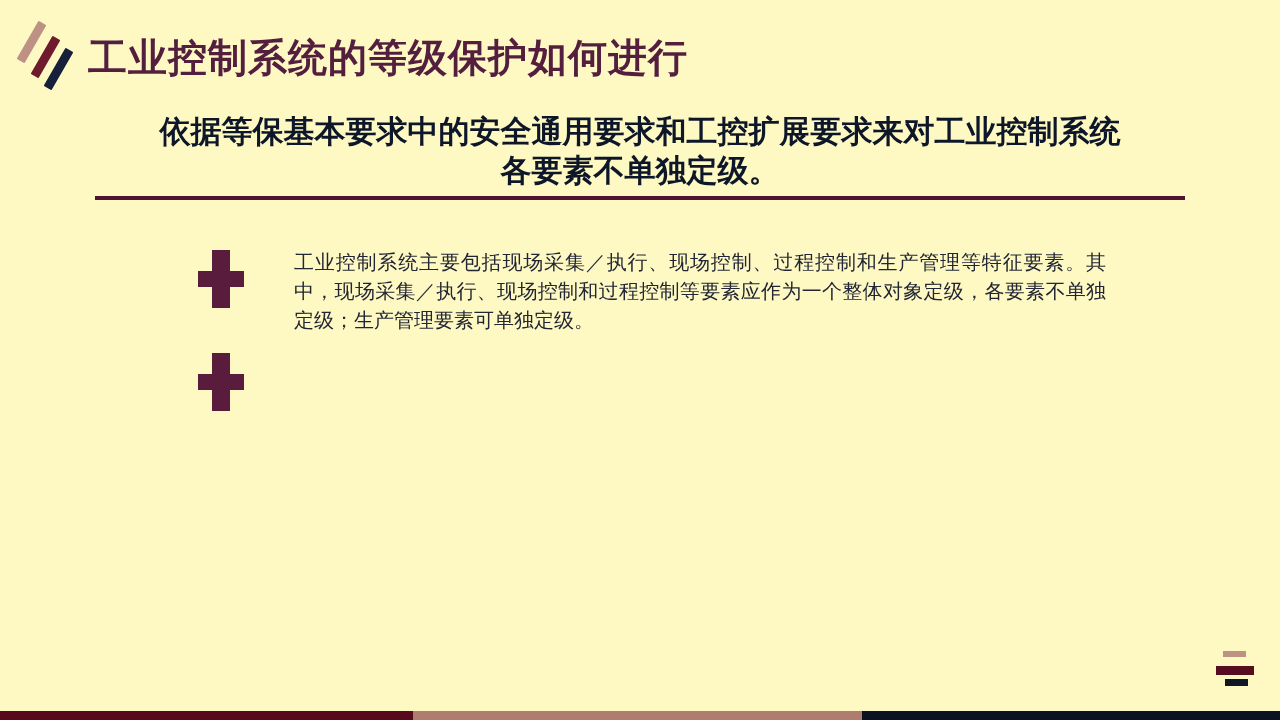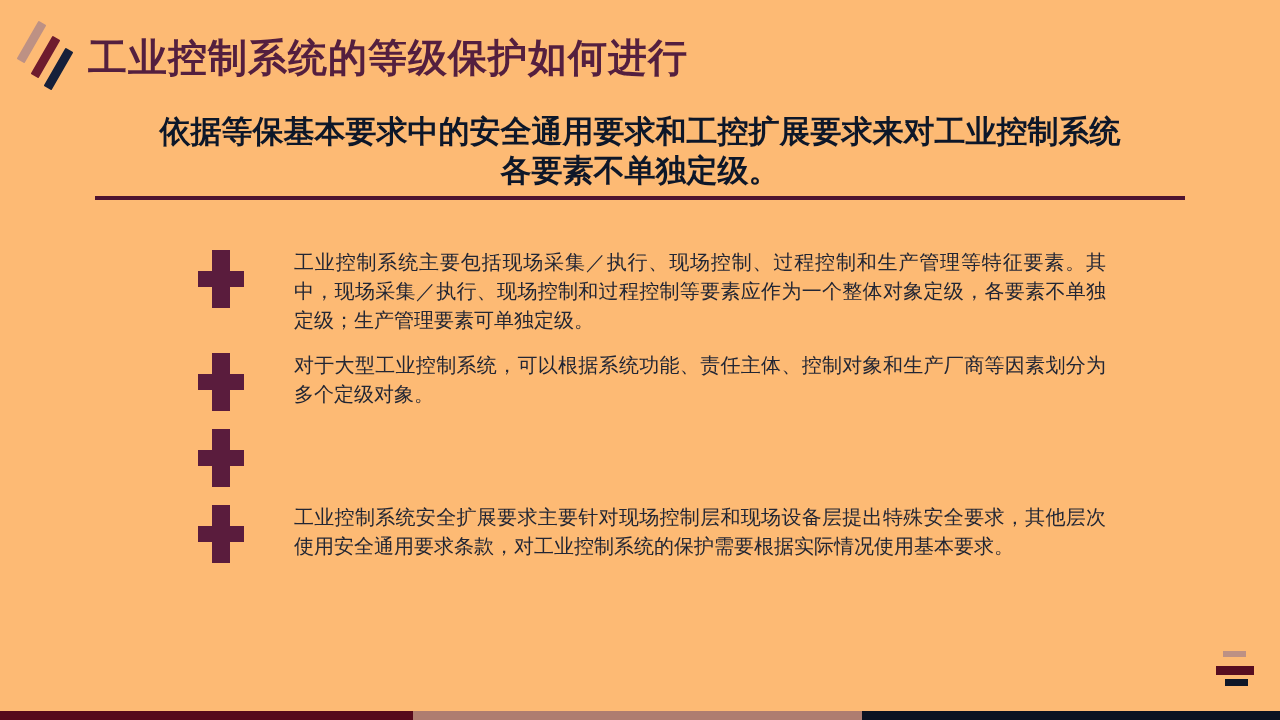--- a/index.html
+++ b/index.html
@@ -4,21 +4,21 @@
 <style>
   html, body {
     margin: 0;
     padding: 0;
     background: #e8e8e8;
   }
   .slide {
     position: relative;
     width: 1280px;
     height: 720px;
-    background: #fdba74;
+    background: #fef9c3;
     overflow: hidden;
     font-family: "Liberation Sans", "DejaVu Sans", sans-serif;
   }
 
   
   .logo {
     position: absolute;
     left: 16px;
     top: 20px;
     width: 64px;
@@ -167,33 +167,25 @@
 
   <div class="divider"></div>
 
   <div class="bullets">
 
     <div class="bullet-row">
       <div class="plus"></div>
       <div class="bullet-text">工业控制系统主要包括现场采集／执行、现场控制、过程控制和生产管理等特征要素。其中，现场采集／执行、现场控制和过程控制等要素应作为一个整体对象定级，各要素不单独定级；生产管理要素可单独定级。</div>
     </div>
 
-    <div class="bullet-row">
-      <div class="plus"></div>
-      <div class="bullet-text">对于大型工业控制系统，可以根据系统功能、责任主体、控制对象和生产厂商等因素划分为多个定级对象。</div>
-    </div>
 
     <div class="bullet-row">
       <div class="plus"></div>
     </div>
 
-    <div class="bullet-row">
-      <div class="plus"></div>
-      <div class="bullet-text">工业控制系统安全扩展要求主要针对现场控制层和现场设备层提出特殊安全要求，其他层次使用安全通用要求条款，对工业控制系统的保护需要根据实际情况使用基本要求。</div>
-    </div>
 
   </div>
 
   <div class="corner-mark">
     <div class="bar tan"></div>
     <div class="bar maroon"></div>
     <div class="bar navy"></div>
   </div>
 
   <div class="bottom-bar">

